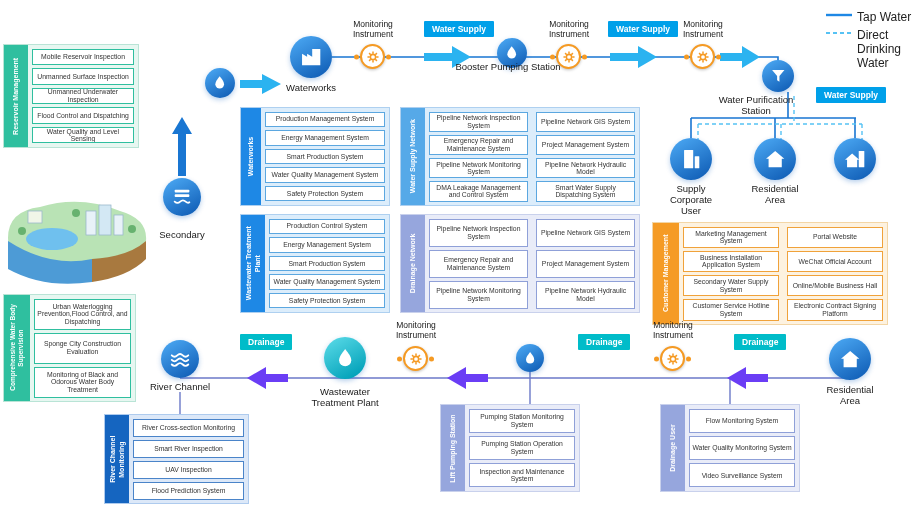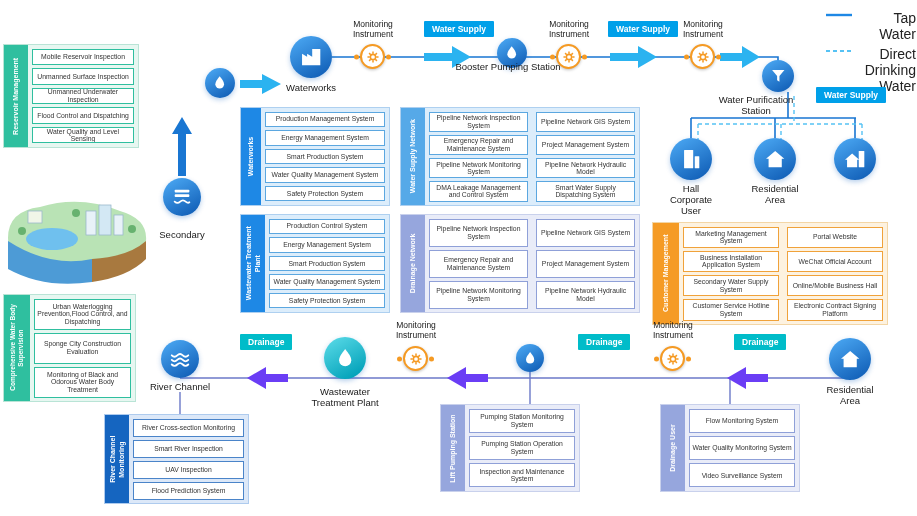--- a/index.html
+++ b/index.html
@@ -42,21 +42,21 @@
   .mon-label { position:absolute; transform:translateX(-50%); width:72px; text-align:center; font-size:8.5px; color:#1a1a1a; line-height:1.15; z-index:2; }
   .mon-icon { position:absolute; width:25px; height:25px; background:#fff; border:2px solid #f59a23; border-radius:50%; display:flex; align-items:center; justify-content:center; z-index:2; box-shadow:0 1px 3px rgba(0,0,0,.25); }
   .mon-icon::before, .mon-icon::after { content:""; position:absolute; width:5px; height:5px; background:#f59a23; border-radius:50%; top:50%; transform:translateY(-50%); }
   .mon-icon::before { left:-8px; }
   .mon-icon::after { right:-8px; }
 
   .tag { position:absolute; color:#fff; font-size:8.5px; font-weight:bold; padding:3px 8px; z-index:2; border-radius:1px; white-space:nowrap; }
   .tag.ws { background:#00a0e9; }
   .tag.dr { background:#00bcc9; }
 
-  .legend { position:absolute; z-index:2; font-size:14px; color:#222; width:90px;text-align:right; }
+  .legend { position:absolute; z-index:2; font-size:12px; color:#222; width:90px; }
   .legend .lrow { display:flex; align-items:flex-start; gap:5px; margin-bottom:4px; }
   .legend svg { flex:0 0 auto; margin-top:3px; }
 </style>
 </head>
 <body>
 
 <div class="canvas">
 
   <svg class="wires" width="917" height="516">
     <g>
@@ -375,19 +375,19 @@
   <div class="icon-circle blue" style="left:516px;top:344px;width:28px;height:28px">
     <svg viewBox="0 0 24 24">
         <path fill="#fff" d="M12 3c3.5 4.5 6 7.8 6 11a6 6 0 0 1-12 0c0-3.2 2.5-6.5 6-11z"></path>
       </svg>
   </div>
 
   <div class="nlabel" style="left:182px;top:229px;width:70px">Secondary</div>
   <div class="nlabel" style="left:311px;top:82px;width:80px">Waterworks</div>
   <div class="nlabel" style="left:508px;top:61px;width:132px">Booster Pumping Station</div>
   <div class="nlabel" style="left:756px;top:94px;width:100px">Water Purification Station</div>
-  <div class="nlabel" style="left:691px;top:183px;width:58px">Hall Corporate User</div>
+  <div class="nlabel" style="left:691px;top:183px;width:58px">Supply Corporate User</div>
   <div class="nlabel" style="left:775px;top:183px;width:62px">Residential Area</div>
   <div class="nlabel" style="left:850px;top:384px;width:62px">Residential Area</div>
   <div class="nlabel" style="left:345px;top:386px;width:88px">Wastewater Treatment Plant</div>
   <div class="nlabel" style="left:180px;top:381px;width:90px">River Channel</div>
 
 </div>
 
 </body></html>

